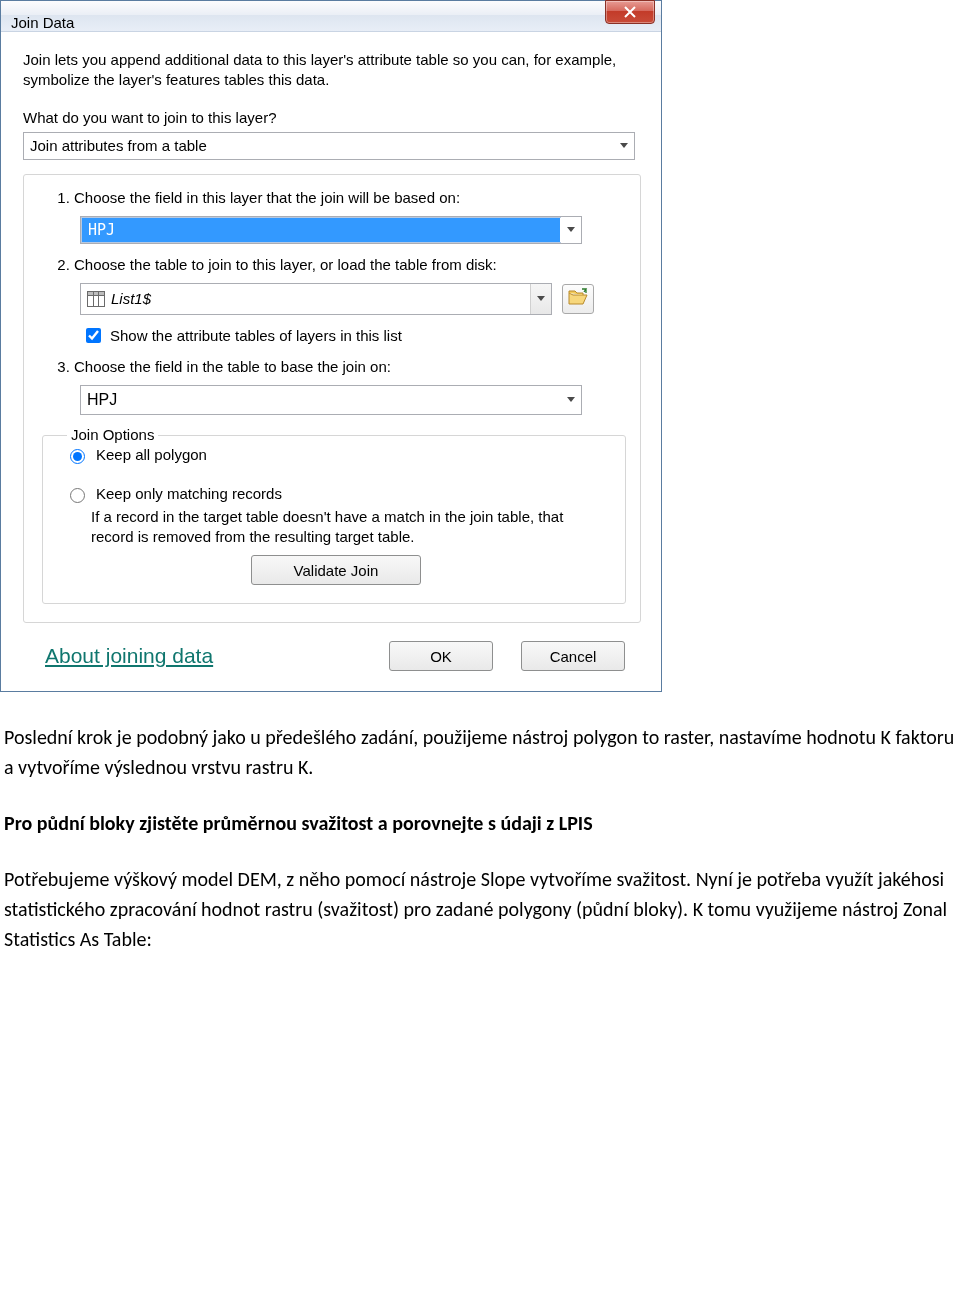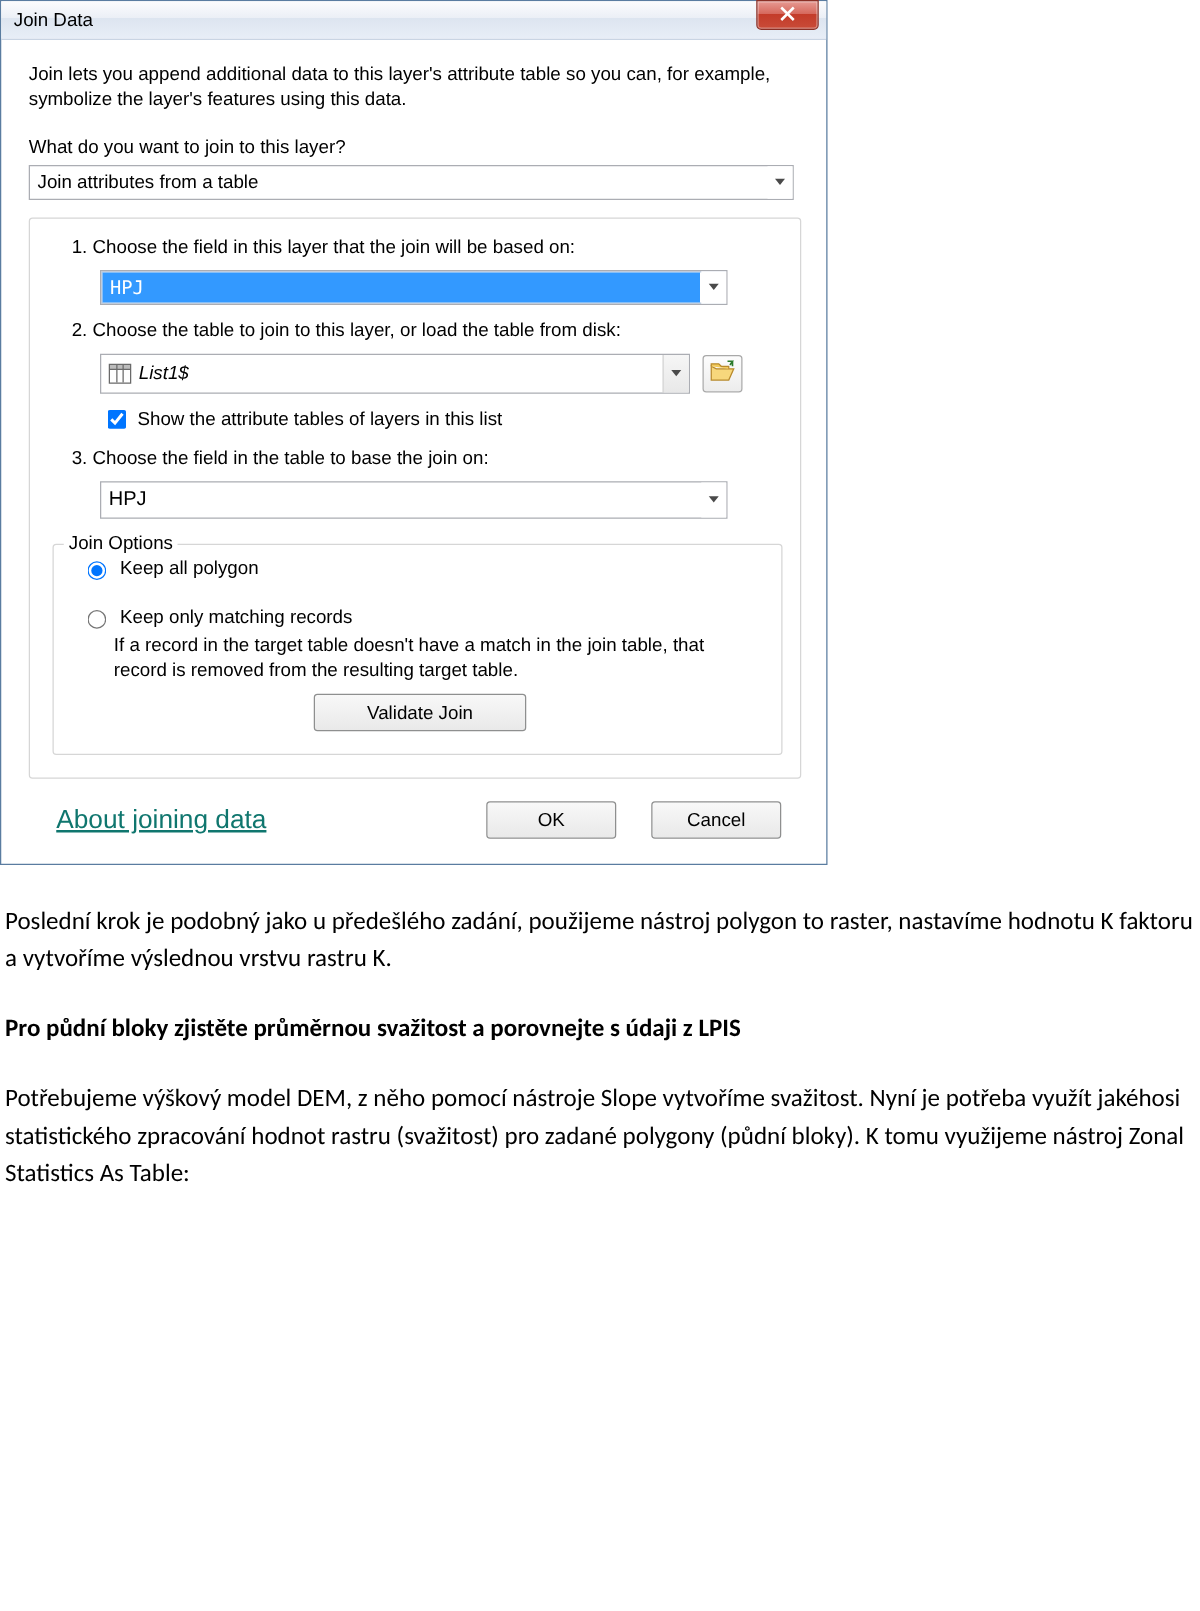--- a/index.html
+++ b/index.html
@@ -21,21 +21,21 @@
     box-shadow: 0 0 0 0;
     background: #fff;
     position: relative;
     margin-left: 0;
   }
   .titlebar {
     height: 30px;
     background: linear-gradient(to bottom, #fcfcfd 0%, #ebeff6 45%, #dde5f0 46%, #e8eef7 100%);
     border-bottom: 1px solid #c9d4e3;
     display: flex;
-    align-items: center;
+    align-items: flex-end;
     padding: 0 2px 0 10px;
     position: relative;
   }
   .titlebar-title {
     font-size: 15px;
     color: #000;
   }
   .close-btn {
     position: absolute;
     right: 6px;
@@ -114,21 +114,21 @@
   .inner-group {
     border: 1px solid #d6d6d6;
     border-radius: 3px;
     margin: 20px -4px 0 -4px;
     padding: 10px 18px 18px 22px;
     position: relative;
   }
   .inner-group-legend {
     position: absolute;
     top: -10px;
-    left: 8px;
+    left: 24px;
     background: #fff;
     padding: 0 4px;
     font-size: 15px;
   }
   ol.steps {
     list-style: decimal;
     margin: 0;
     padding-left: 28px;
   }
   ol.steps > li {
@@ -248,21 +248,21 @@
       <span>
         <svg viewBox="0 0 14 12">
               <path d="M2 1 L12 11 M12 1 L2 11" stroke="#fff" stroke-width="2" fill="none"></path>
             </svg>
       </span>
     </div>
   </div>
 
   <div class="dialog-body">
 
-    <div class="intro-text">Join lets you append additional data to this layer's attribute table so you can, for example, symbolize the layer's features using this data.</div>
+    <div class="intro-text">Join lets you append additional data to this layer's attribute table so you can, for example, symbolize the layer's features tables this data.</div>
 
     <div class="q-label">What do you want to join to this layer?</div>
 
     <div class="combo">
       <div class="combo-text">Join attributes from a table</div>
       <div class="arrow-btn flatarrow">
             <div class="tri-down"></div>
           </div>
     </div>
 

